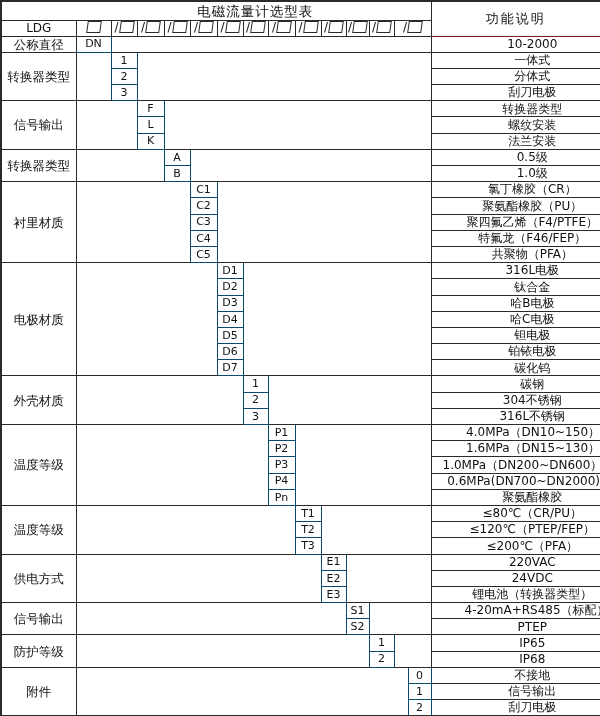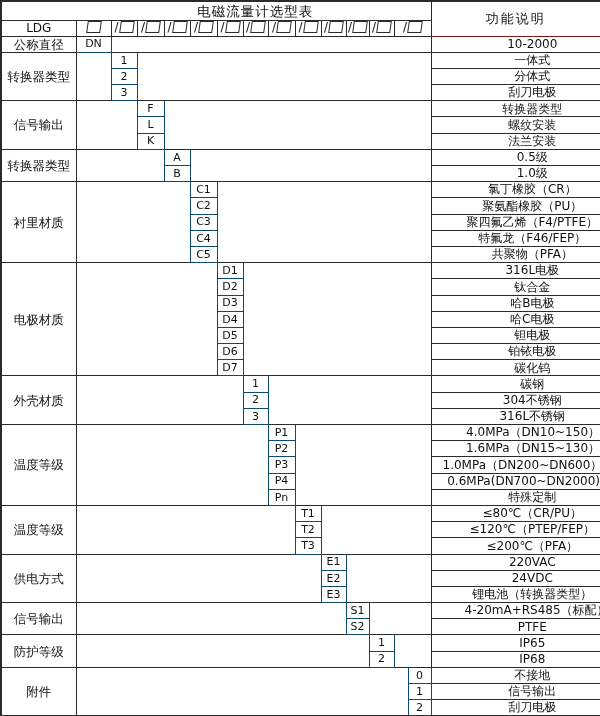--- a/index.html
+++ b/index.html
@@ -288,21 +288,21 @@
         <tr>
           <td class="blank" colspan="7"></td>
           <td class="code">P4</td>
           <td class="blank" colspan="6"></td>
           <td class="desc left">0.6MPa(DN700~DN2000)</td>
         </tr>
         <tr>
           <td class="blank last" colspan="7"></td>
           <td class="code">Pn</td>
           <td class="blank last" colspan="6"></td>
-          <td class="desc">特殊定制</td>
+          <td class="desc">聚氨酯橡胶</td>
         </tr>
         <tr>
           <td class="cat" rowspan="3">温度等级</td>
           <td class="blank" colspan="8"></td>
           <td class="code">T1</td>
           <td class="blank" colspan="5"></td>
           <td class="desc">≤80℃（CR/PU）</td>
         </tr>
         <tr>
           <td class="blank" colspan="8"></td>
@@ -339,21 +339,21 @@
           <td class="cat" rowspan="2">信号输出</td>
           <td class="blank" colspan="10"></td>
           <td class="code">S1</td>
           <td class="blank" colspan="3"></td>
           <td class="desc">4-20mA+RS485（标配）</td>
         </tr>
         <tr>
           <td class="blank last" colspan="10"></td>
           <td class="code">S2</td>
           <td class="blank last" colspan="3"></td>
-          <td class="desc">PTFE</td>
+          <td class="desc">PTEP</td>
         </tr>
         <tr>
           <td class="cat" rowspan="2">防护等级</td>
           <td class="blank" colspan="11"></td>
           <td class="code">1</td>
           <td class="blank" colspan="2"></td>
           <td class="desc">IP65</td>
         </tr>
         <tr>
           <td class="blank last" colspan="11"></td>

